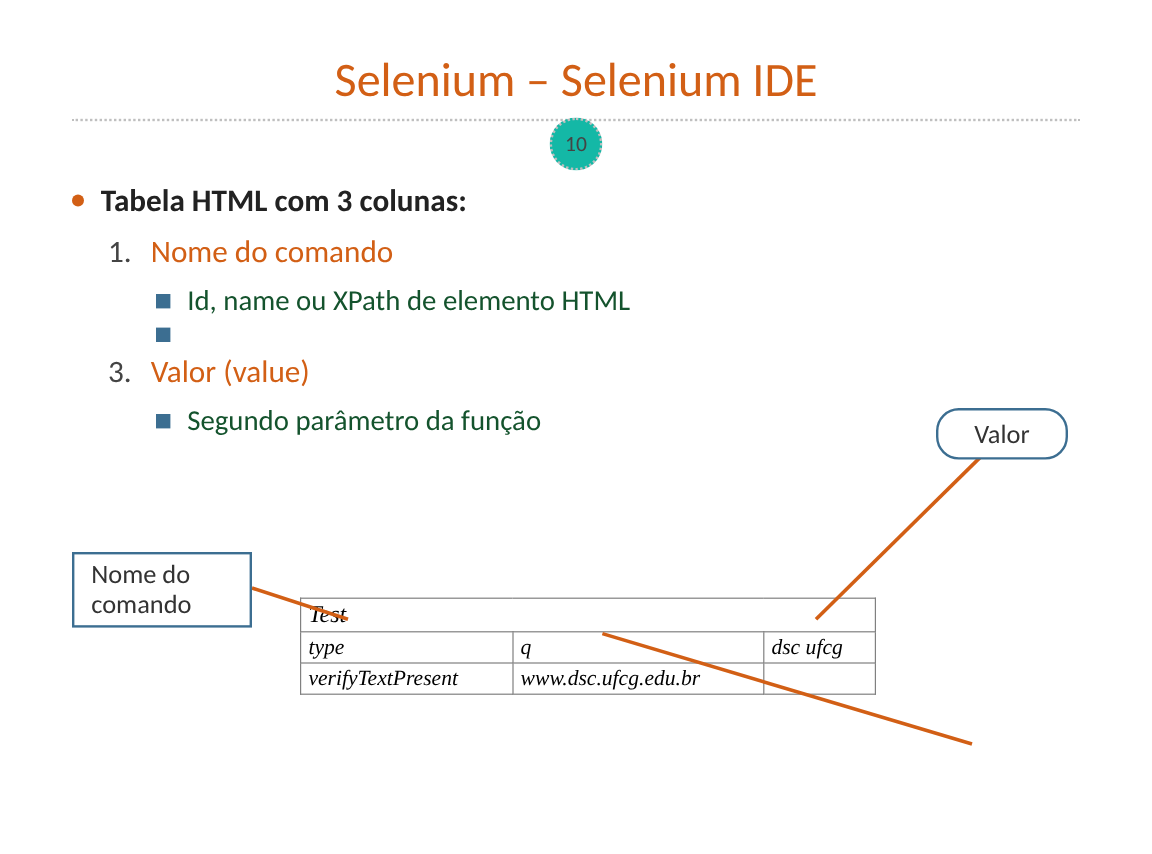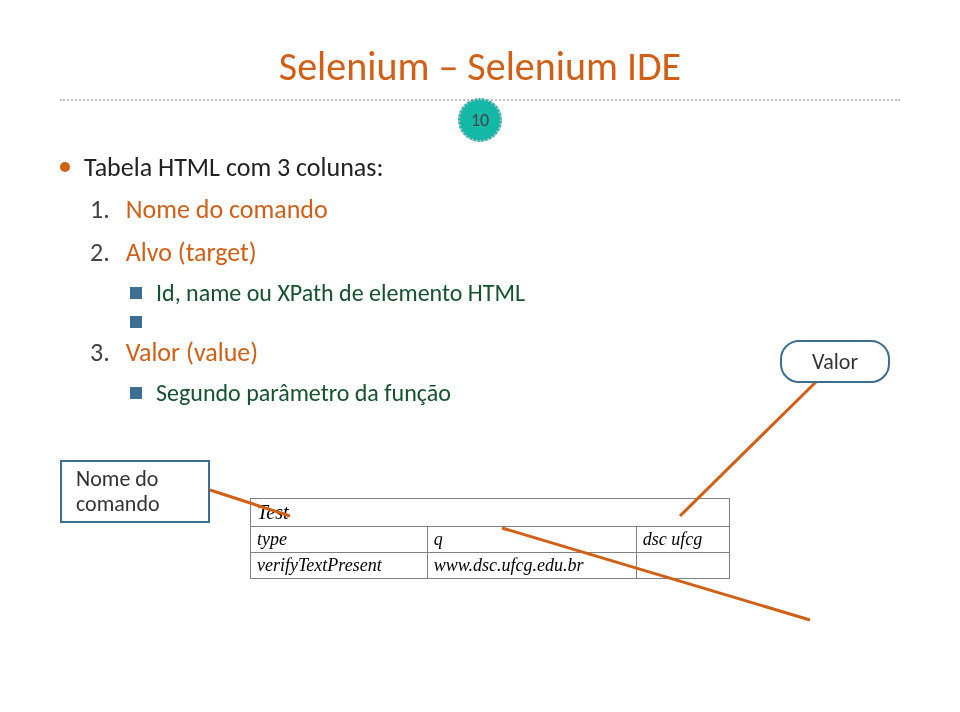--- a/index.html
+++ b/index.html
@@ -57,21 +57,21 @@
     z-index: 3;
   }
 
   .content {
     margin-top: 48px;
     font-size: 26px;
     color: #222;
     line-height: 1.4;
   }
 
-  .bullet-row { display: flex; align-items: center; }
+  .bullet-row { display: flex; align-items: center; font-weight: bold; }
   .bullet-dot { width: 10px; height: 10px; border-radius: 50%; background: #D25F15; margin-right: 14px; }
   .num-row { margin-top: 6px; margin-left: 30px; }
   .num-row .num { color: #444; font-size: 26px; margin-right: 10px; }
   .num-row .numtext { color: #D25F15; }
 
   .sq-row { margin-left: 70px; margin-top: 6px; display: flex; align-items: center; }
   .sq { width: 12px; height: 12px; background: #3C6E91; margin-right: 14px; }
   .sq-row .sqtext { color: #14532d; font-size: 24px; }
 
   .callout {
@@ -144,24 +144,20 @@
     <div class="bullet-row">
       <div class="bullet-dot"></div>
       <span>Tabela HTML com 3 colunas:</span>
     </div>
 
     <div class="num-row">
       <span class="num">1.</span>
       <span class="numtext">Nome do comando</span>
     </div>
 
-    <div class="num-row">
-      <span class="num">2.</span>
-      <span class="numtext">Alvo (target)</span>
-    </div>
     <div class="sq-row">
       <div class="sq"></div>
       <span class="sqtext">Id, name ou XPath de elemento HTML</span>
     </div>
     <div class="sq-row">
       <div class="sq"></div>
     </div>
 
     <div class="num-row">
       <span class="num">3.</span>

